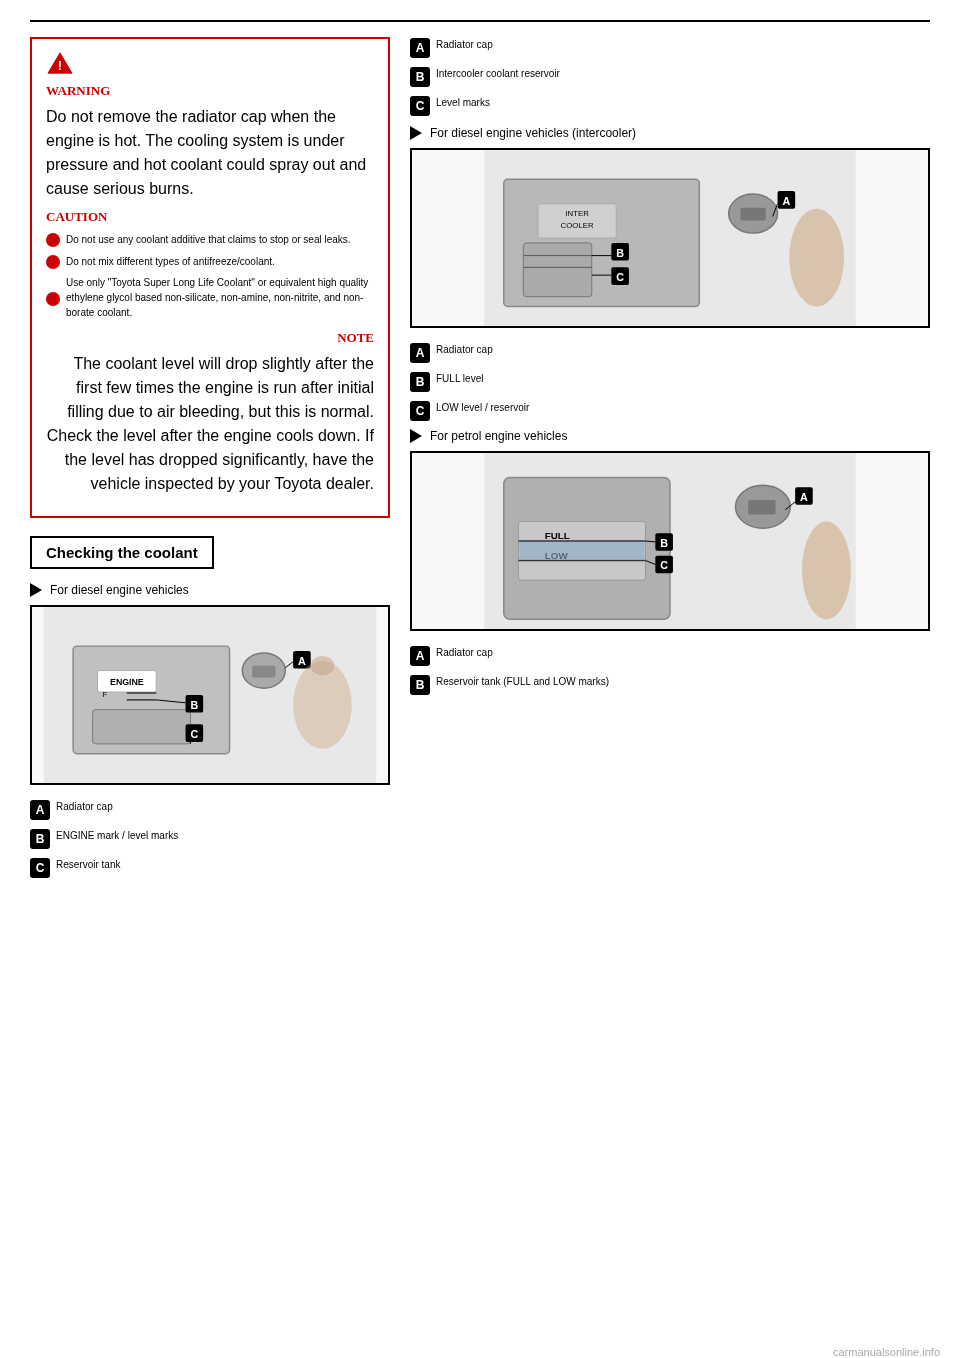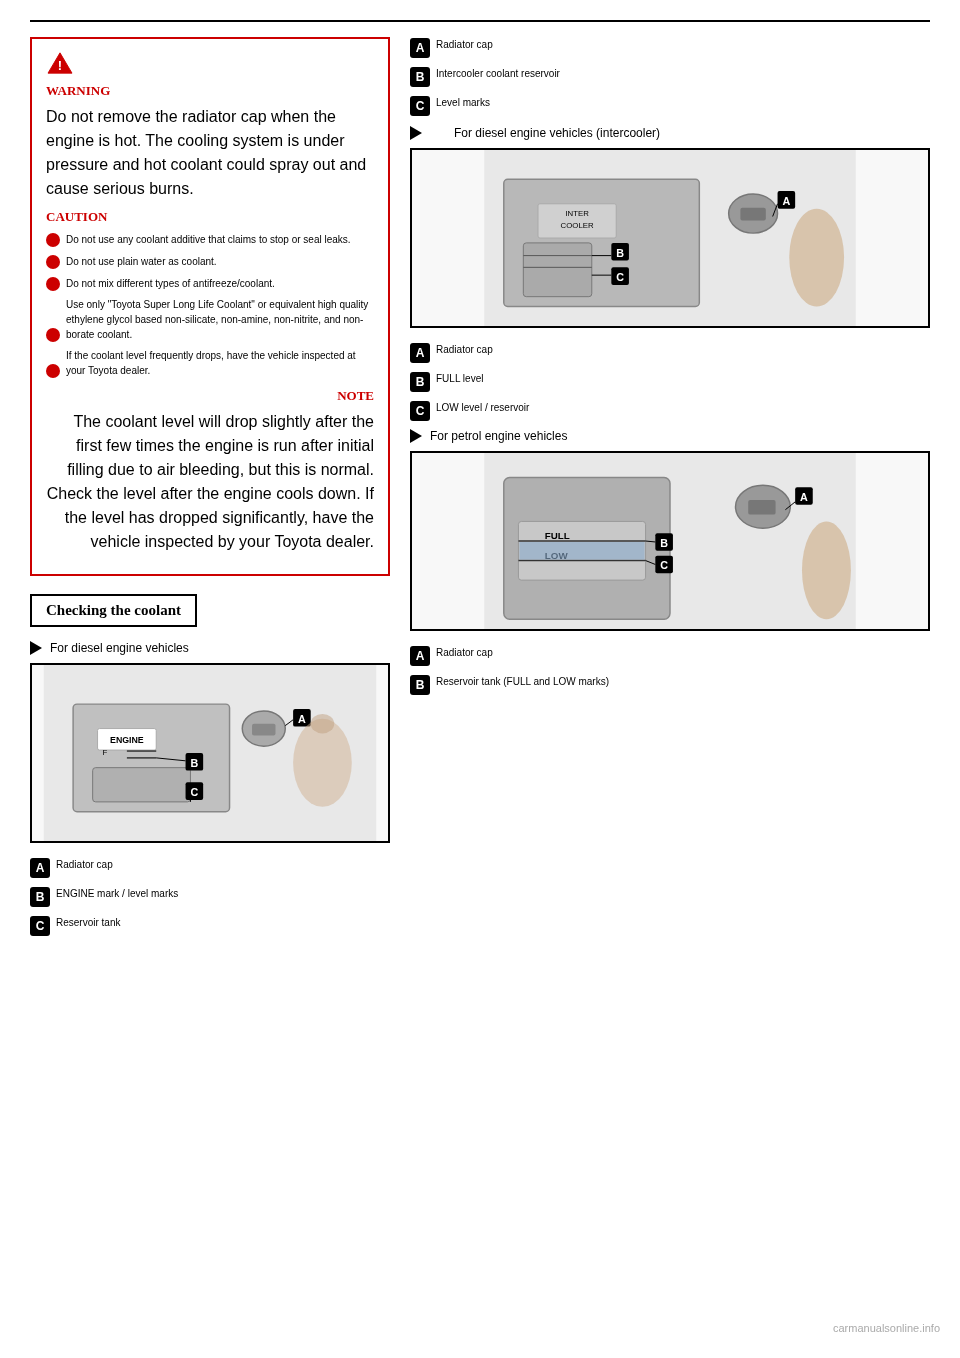--- a/index.html
+++ b/index.html
@@ -70,21 +70,21 @@
     }
 
     .warning-text {
       font-size: 16px;
       line-height: 1.5;
       margin-bottom: 8px;
     }
 
     .warning-bullet {
       display: flex;
-      align-items: flex-end;
+      align-items: center;
       margin-bottom: 6px;
       font-size: 12px;
       line-height: 1.5;
     }
 
     .bullet-dot {
       width: 14px;
       height: 14px;
       background: #cc0000;
       border-radius: 50%;
@@ -99,21 +99,20 @@
     }
 
     
     .section-heading-box {
       border: 2px solid #000;
       padding: 6px 14px;
       display: inline-block;
       margin-bottom: 14px;
       font-weight: bold;
       font-size: 15px;
-      font-family: Liberation Serif, serif;
     }
 
     .section-body-text {
       font-size: 12px;
       line-height: 1.6;
       margin-bottom: 10px;
     }
 
     .arrow-indicator {
       display: flex;
@@ -177,21 +176,21 @@
     }
 
     .label-text {
       font-size: 10px;
       line-height: 1.5;
     }
 
     
     .watermark {
       position: absolute;
-      bottom: 24px;
+      bottom: 0;
       right: 20px;
       font-size: 11px;
       color: #aaa;
     }
   </style>
 </head>
 <body>
 
 <div class="page-container">
   <div class="top-line"></div>
@@ -211,37 +210,29 @@
         </div>
 
         <div class="warning-section-title">WARNING</div>
         <div class="warning-text">Do not remove the radiator cap when the engine is hot. The cooling system is under pressure and hot coolant could spray out and cause serious burns.</div>
 
         <div class="warning-section-title">CAUTION</div>
 
         <div class="warning-bullet">
           <div class="bullet-dot"></div>
           <span class="label-text">Do not use any coolant additive that claims to stop or seal leaks.</span>
-        </div>
-        <div class="warning-bullet">
-          <div class="bullet-dot"></div>
-          <span class="label-text">Do not use plain water as coolant.</span>
         </div>
         <div class="warning-bullet">
           <div class="bullet-dot"></div>
           <span class="label-text">Do not mix different types of antifreeze/coolant.</span>
         </div>
         <div class="warning-bullet">
           <div class="bullet-dot"></div>
           <span class="label-text">Use only "Toyota Super Long Life Coolant" or equivalent high quality ethylene glycol based non-silicate, non-amine, non-nitrite, and non-borate coolant.</span>
         </div>
-        <div class="warning-bullet">
-          <div class="bullet-dot"></div>
-          <span class="label-text">If the coolant level frequently drops, have the vehicle inspected at your Toyota dealer.</span>
-        </div>
 
         <div class="warning-section-2">
           <div class="warning-section-title">NOTE</div>
           <div class="warning-text">The coolant level will drop slightly after the first few times the engine is run after initial filling due to air bleeding, but this is normal. Check the level after the engine cools down. If the level has dropped significantly, have the vehicle inspected by your Toyota dealer.</div>
         </div>
 
       </div>
 
       
       <div class="section-heading-box">
@@ -316,21 +307,21 @@
       </div>
       <div class="label-block">
         <span class="label-badge">B</span>
         <span class="label-text">Intercooler coolant reservoir</span>
       </div>
       <div class="label-block">
         <span class="label-badge">C</span>
         <span class="label-text">Level marks</span>
       </div>
 
-      <div class="arrow-indicator" style="margin-top:10px;gap:24px;">
+      <div class="arrow-indicator" style="margin-top:10px;">
         <div class="arrow-right"></div>
         <span>For diesel engine vehicles (intercooler)</span>
       </div>
 
       <div class="diagram-box-right">
         <svg viewBox="0 0 380 180" width="100%" height="100%">
           <rect width="380" height="180" fill="#e8e8e8"></rect>
 
           <rect x="20" y="30" width="200" height="130" rx="4" fill="#b8b8b8" stroke="#888" stroke-width="1.5"></rect>
 

